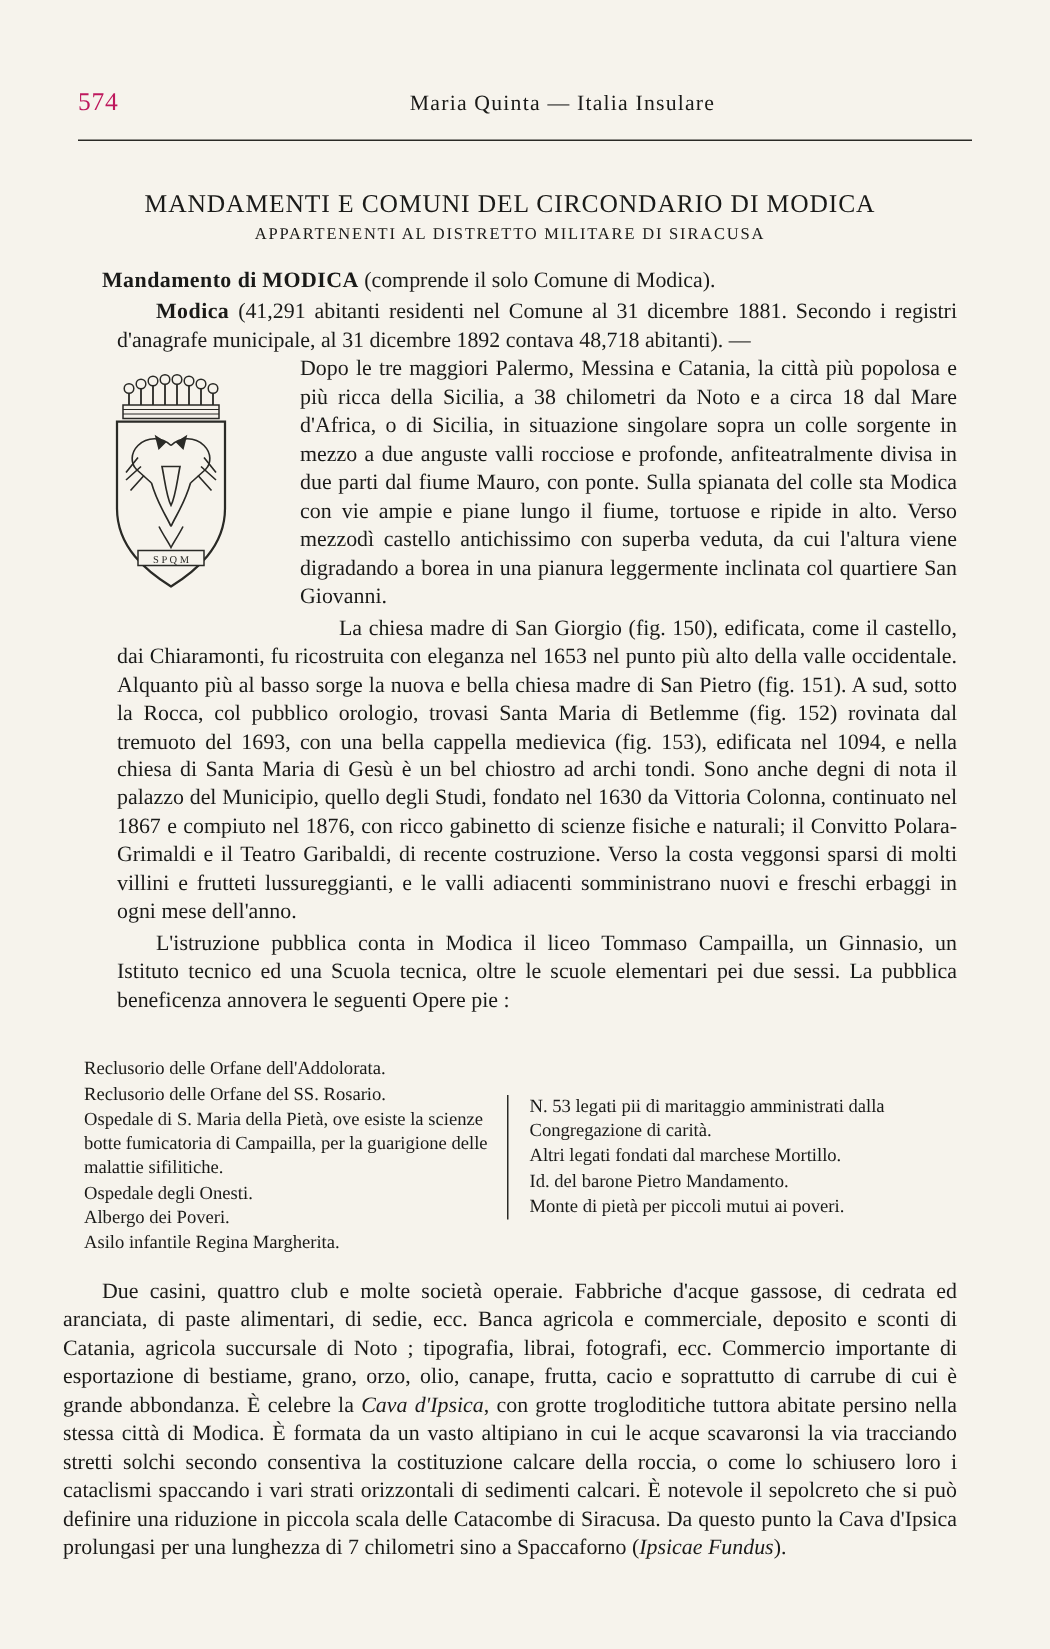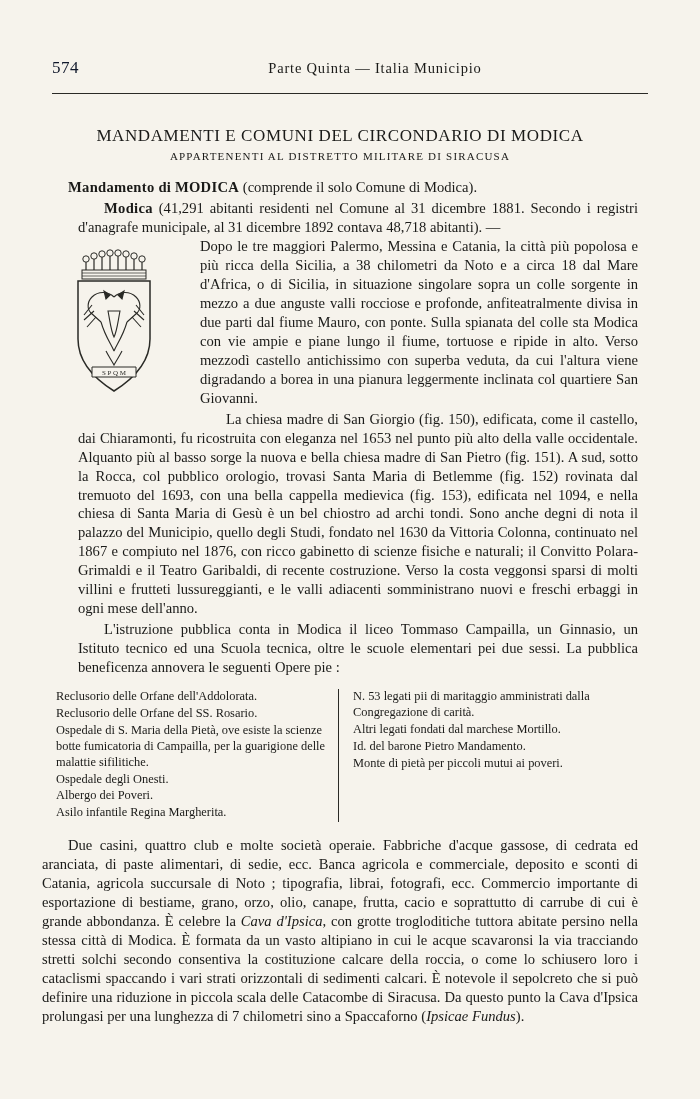--- a/index.html
+++ b/index.html
@@ -27,21 +27,21 @@
     top: 58px;
     left: 52px;
     right: 52px;
     height: 20px;
     display: flex;
     align-items: baseline;
   }
   .folio {
     font-size: 17px;
     letter-spacing: 0.5px;
-    color: #0f172a;
+    color: #be185d;
     width: 90px;
   }
   .head-title {
     flex: 1;
     text-align: center;
     font-size: 14.5px;
     letter-spacing: 0.8px;
     margin-left: -40px;
   }
   .rule {
@@ -101,25 +101,26 @@
     position: absolute;
     left: 0;
     top: 0;
   }
   .para-block {
     margin-top: 2px;
     margin-left: 36px;
   }
   
   .opere {
-    margin-top: 12px;
+    margin-top: 28px;
     display: flex;
     width: 596px;
     font-size: 12.4px;
     line-height: 1.28;
+    align-items: center;
   }
   .opere-col {
     box-sizing: border-box;
   }
   .opere-col.left {
     width: 296px;
     padding-right: 10px;
   }
   .opere-col.right {
     width: 300px;
@@ -134,21 +135,21 @@
     margin-top: 14px;
   }
 </style>
 </head>
 <body>
 
 <div class="page">
 
   <div class="running-head">
     <div class="folio">574</div>
-    <div class="head-title">Parte Quinta — Italia Municipio</div>
+    <div class="head-title">Maria Quinta — Italia Insulare</div>
   </div>
 
   <div class="rule"></div>
 
   <div class="content">
 
     <h1 class="section-title">MANDAMENTI E COMUNI DEL CIRCONDARIO DI MODICA</h1>
     <div class="subtitle">APPARTENENTI AL DISTRETTO MILITARE DI SIRACUSA</div>
 
     <p class="indent mandamento-line">

